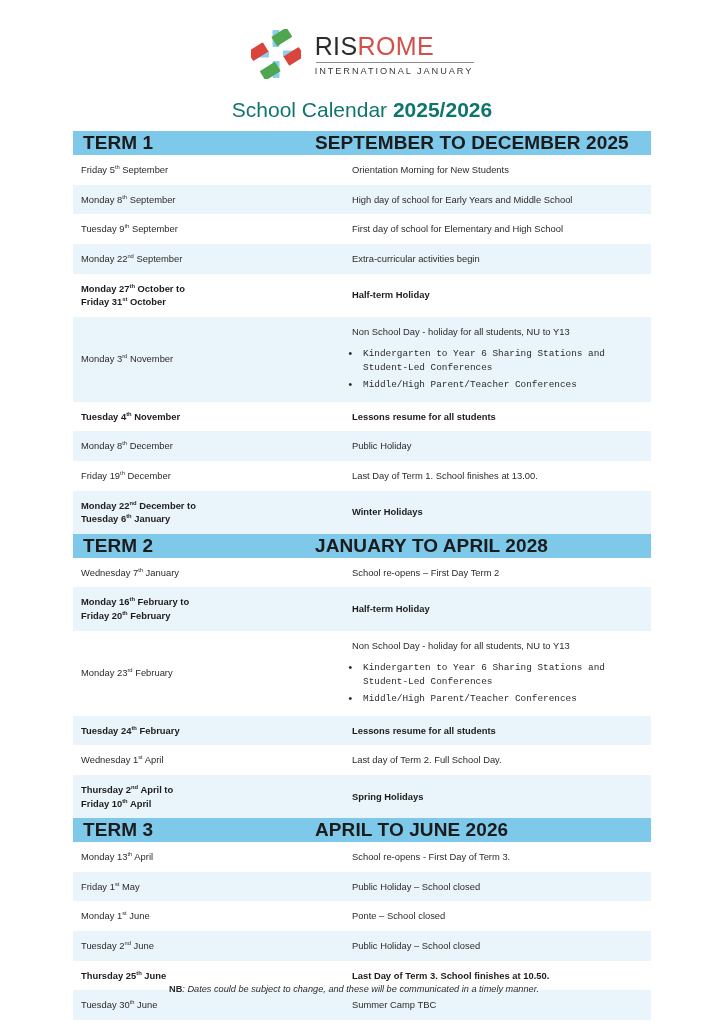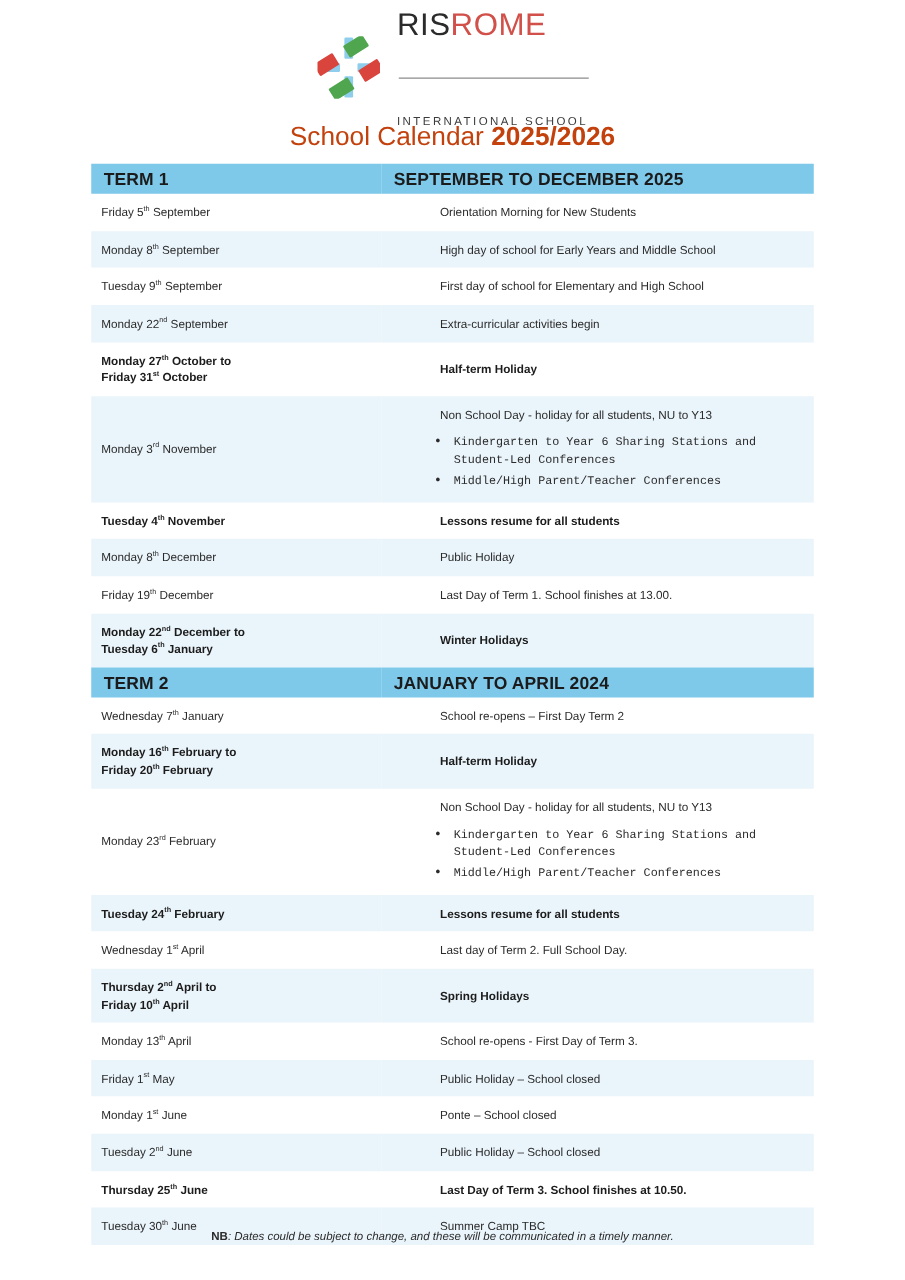--- a/index.html
+++ b/index.html
@@ -37,21 +37,20 @@
     height: 50px;
     flex: none;
   }
   .mark svg { display:block; width:50px; height:50px; }
 
   .wordmark {
     display: flex;
     flex-direction: column;
     justify-content: flex-end;
     padding-top: 2px;
-    gap: 26px;
   }
   .wm-top {
     font-size: 25px;
     letter-spacing: 0.4px;
     line-height: 1.02;
     font-weight: 400;
     white-space: nowrap;
   }
   .wm-ris { color: #2b2b2b; }
   .wm-rome { color: #d1504a; }
@@ -67,21 +66,21 @@
     color: #3b3b3b;
     line-height: 1.1;
     white-space: nowrap;
   }
 
   .doc-title {
     text-align: center;
     font-size: 21px;
     line-height: 1.2;
     margin-top: 15px;
-    color: #c2410c;
+    color: #0f766e;
     font-weight: 400;
   }
   .doc-title .yr { font-weight: bold; }
 
   
   .cal {
     position: absolute;
     left: 73px;
     top: 131px;
     width: 578px;
@@ -91,21 +90,21 @@
   .cal td {
     vertical-align: middle;
     padding: 0;
   }
   .col-date { width: 232px; }
   .col-desc { width: 346px; }
 
   tr.termhead td {
     background: #7ec8ea;
     font-weight: bold;
-    font-size: 14px;
+    font-size: 19px;
     color: #1b1b1b;
     height: 24px;
     letter-spacing: 0.1px;
   }
   tr.termhead td.c1 { padding-left: 10px; }
   tr.termhead td.c2 { padding-left: 10px; }
 
   tr.ev td {
     font-size: 9.4px;
     color: #2b2b2b;
@@ -180,21 +179,21 @@
           <rect x="60" y="62" width="36" height="22" rx="2" fill="#d9453c"></rect>
         </g>
         <circle cx="50" cy="50" r="9" fill="#ffffff"></circle>
       </svg>
     </div>
     <div class="wordmark">
       <div class="wm-top">
         <span class="wm-ris">RIS</span><span class="wm-rome">ROME</span>
       </div>
       <div class="wm-rule"></div>
-      <div class="wm-sub">INTERNATIONAL SCHOOL</div>
+      <div class="wm-sub">INTERNATIONAL JANUARY</div>
     </div>
   </div>
 
   <div class="doc-title"><span>School Calendar </span><span class="yr">2025/2026</span></div>
 
   <table class="cal">
     <colgroup>
         <col class="col-date">
         <col class="col-desc">
       </colgroup>
@@ -284,21 +283,21 @@
           <td class="c1">
             <span class="datline">Monday 22<sup>nd</sup> December to</span>
             <span class="datline">Tuesday 6<sup>th</sup> January</span>
           </td>
           <td class="c2">
             <span class="desc-lead">Winter Holidays</span>
           </td>
         </tr>
         <tr class="termhead">
           <td class="c1">TERM 2</td>
-          <td class="c2">JANUARY TO APRIL 2024</td>
+          <td class="c2">JANUARY TO APRIL 2028</td>
         </tr>
         <tr class="ev">
           <td class="c1">
             <span class="datline">Wednesday 7<sup>th</sup> January</span>
           </td>
           <td class="c2">
             <span class="desc-lead">School re-opens – First Day Term 2</span>
           </td>
         </tr>
         <tr class="ev alt bold">
@@ -340,20 +339,24 @@
         </tr>
         <tr class="ev alt bold">
           <td class="c1">
             <span class="datline">Thursday 2<sup>nd</sup> April to</span>
             <span class="datline">Friday 10<sup>th</sup> April</span>
           </td>
           <td class="c2">
             <span class="desc-lead">Spring Holidays</span>
           </td>
         </tr>
+        <tr class="termhead">
+          <td class="c1">TERM 3</td>
+          <td class="c2">APRIL TO JUNE 2026</td>
+        </tr>
         <tr class="ev">
           <td class="c1">
             <span class="datline">Monday 13<sup>th</sup> April</span>
           </td>
           <td class="c2">
             <span class="desc-lead">School re-opens - First Day of Term 3.</span>
           </td>
         </tr>
         <tr class="ev alt">
           <td class="c1">

